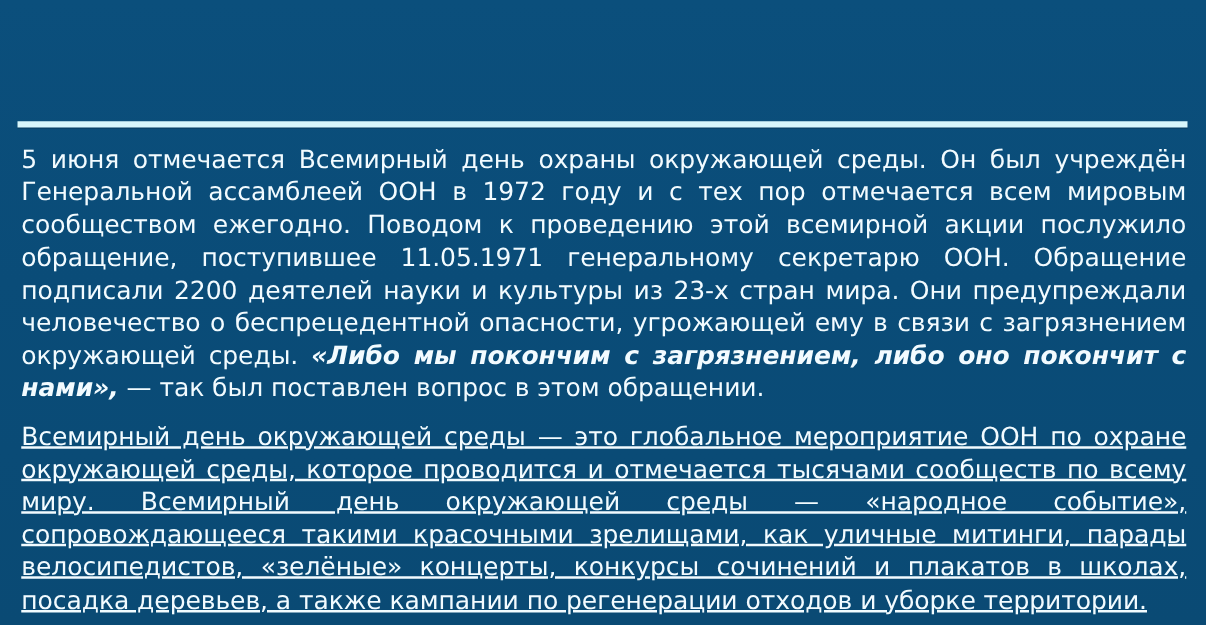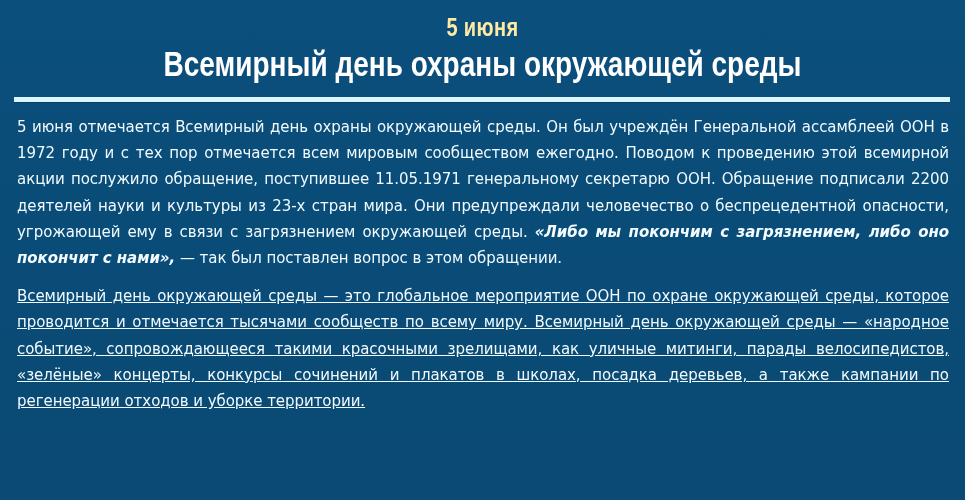--- a/index.html
+++ b/index.html
@@ -69,21 +69,21 @@
     position: absolute;
     left: 17px;
     top: 114px;
     width: 932px;
   }
 
   p.para {
     margin: 0;
     color: #f2fbff;
     font-family: "DejaVu Sans", "Liberation Sans", sans-serif;
-    font-size: 15px;
+    font-size: 20px;
     line-height: 26.2px;
     text-align: justify;
     text-justify: inter-word;
     letter-spacing: -0.05px;
     -webkit-font-smoothing: antialiased;
   }
 
   p.para + p.para {
     margin-top: 12px;
     text-decoration: underline;
@@ -92,24 +92,20 @@
   .quote {
     font-style: italic;
     font-weight: bold;
   }
 </style>
 </head>
 <body>
 
 <div id="slide">
 
-  <div class="header">
-    <div class="eyebrow">5 июня</div>
-    <div class="maintitle">Всемирный день охраны окружающей среды</div>
-  </div>
 
   <div class="rule"></div>
 
   <div class="body-area">
     <p class="para">
       <span>5 июня отмечается Всемирный день охраны окружающей среды. Он был учреждён Генеральной ассамблеей ООН в 1972 году и с тех пор отмечается всем мировым сообществом ежегодно. Поводом к проведению этой всемирной акции послужило обращение, поступившее 11.05.1971 генеральному секретарю ООН. Обращение подписали 2200 деятелей науки и культуры из 23-х стран мира. Они предупреждали человечество о беспрецедентной опасности, угрожающей ему в связи с загрязнением окружающей среды. </span><span class="quote">«Либо мы покончим с загрязнением, либо оно покончит с нами»,</span><span> — так был поставлен вопрос в этом обращении.</span>
     </p>
     <p class="para">
       <span>Всемирный день окружающей среды — это глобальное мероприятие ООН по охране окружающей среды, которое проводится и отмечается тысячами сообществ по всему миру. Всемирный день окружающей среды — «народное событие», сопровождающееся такими красочными зрелищами, как уличные митинги, парады велосипедистов, «зелёные» концерты, конкурсы сочинений и плакатов в школах, посадка деревьев, а также кампании по регенерации отходов и уборке территории.</span>
     </p>

